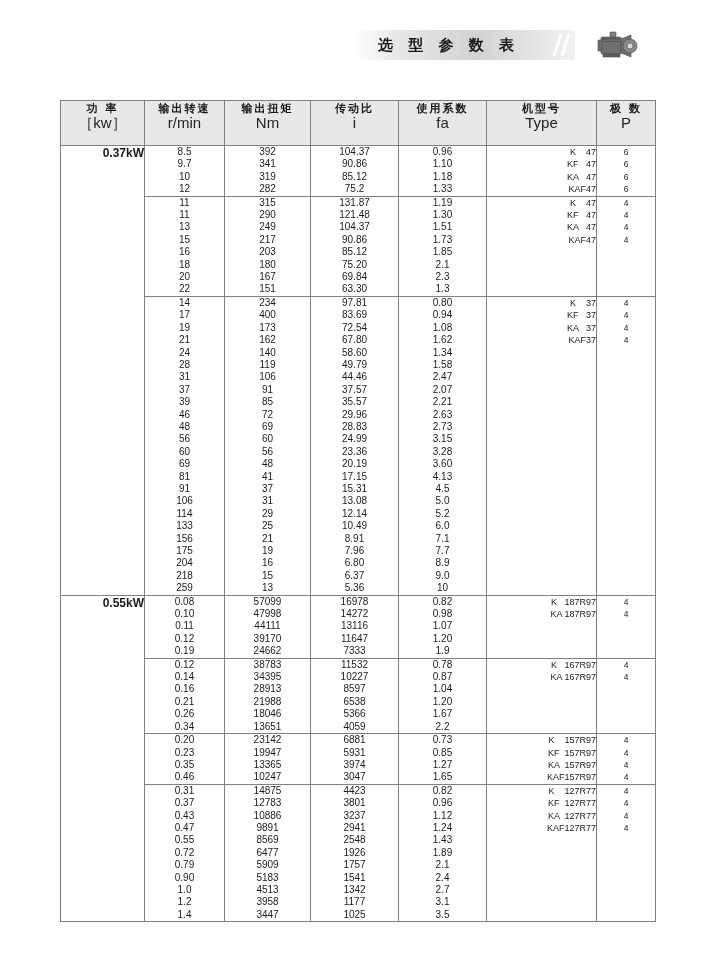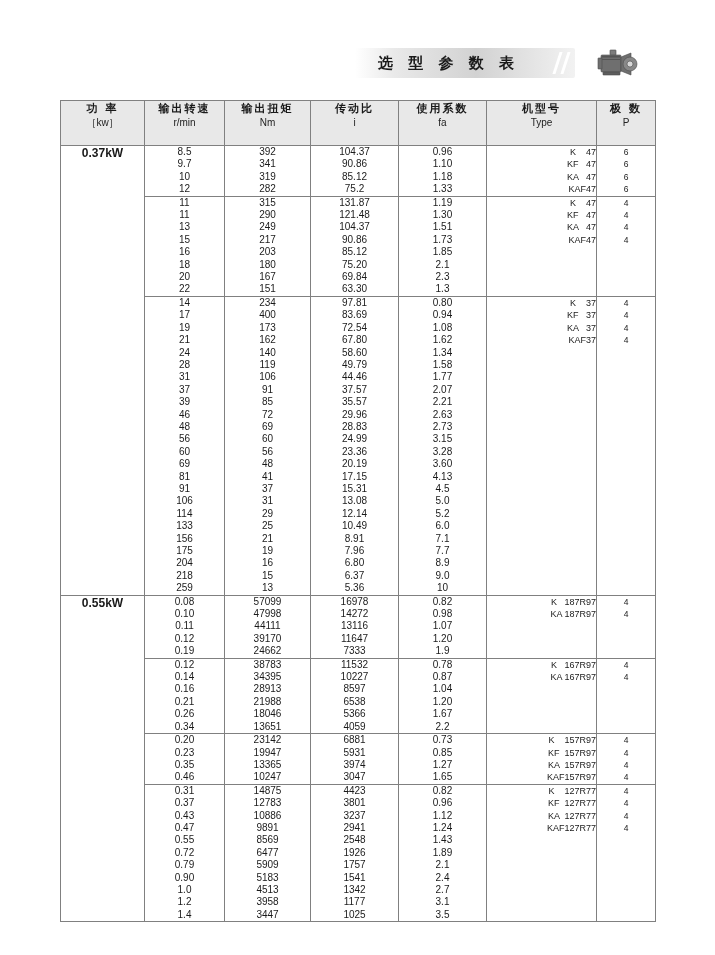--- a/index.html
+++ b/index.html
@@ -12,21 +12,21 @@
     height: 955px;
     font-family: "Liberation Sans", sans-serif;
     color: #1a1a1a;
     position: relative;
     overflow: hidden;
   }
 
   
   .header {
     position: absolute;
-    top: 42px;
+    top: 24px;
     left: 0;
     width: 715px;
     height: 42px;
   }
   .header-bar {
     position: absolute;
     left: 355px;
     top: 6px;
     width: 220px;
     height: 30px;
@@ -89,41 +89,41 @@
   .h-main {
     display: block;
     font-size: 11px;
     font-weight: bold;
     letter-spacing: 2px;
     font-family: "DejaVu Sans", "Liberation Sans", sans-serif;
     line-height: 15px;
   }
   .h-sub {
     display: block;
-    font-size: 10px;
+    font-size: 15px;
     color: #222;
     line-height: 14px;
     font-family: "Liberation Sans", sans-serif;
   }
 
   
   col.c-power { width: 84px; }
   col.c-speed { width: 80px; }
   col.c-torque { width: 86px; }
   col.c-ratio { width: 88px; }
   col.c-fa { width: 88px; }
   col.c-type { width: 110px; }
   col.c-poles { width: 59px; }
 
   
   .cell {
     padding: 7px 0 7px 0;
   }
   .power-cell {
-    text-align: center;
+    text-align: right;
     font-size: 12px;
     font-weight: bold;
     padding-top: 9px;
     font-family: "Liberation Sans", sans-serif;
   }
   .num-list {
     list-style: none;
     margin: 0;
     padding: 0;
     font-size: 10px;
@@ -413,21 +413,21 @@
             </ul>
           </td>
           <td class="cell">
             <ul class="num-list">
               <li>0.80</li>
               <li>0.94</li>
               <li>1.08</li>
               <li>1.62</li>
               <li>1.34</li>
               <li>1.58</li>
-              <li>1.77</li>
+              <li>2.47</li>
               <li>2.07</li>
               <li>2.21</li>
               <li>2.63</li>
               <li>2.73</li>
               <li>3.15</li>
               <li>3.28</li>
               <li>3.60</li>
               <li>4.13</li>
               <li>4.5</li>
               <li>5.0</li>

